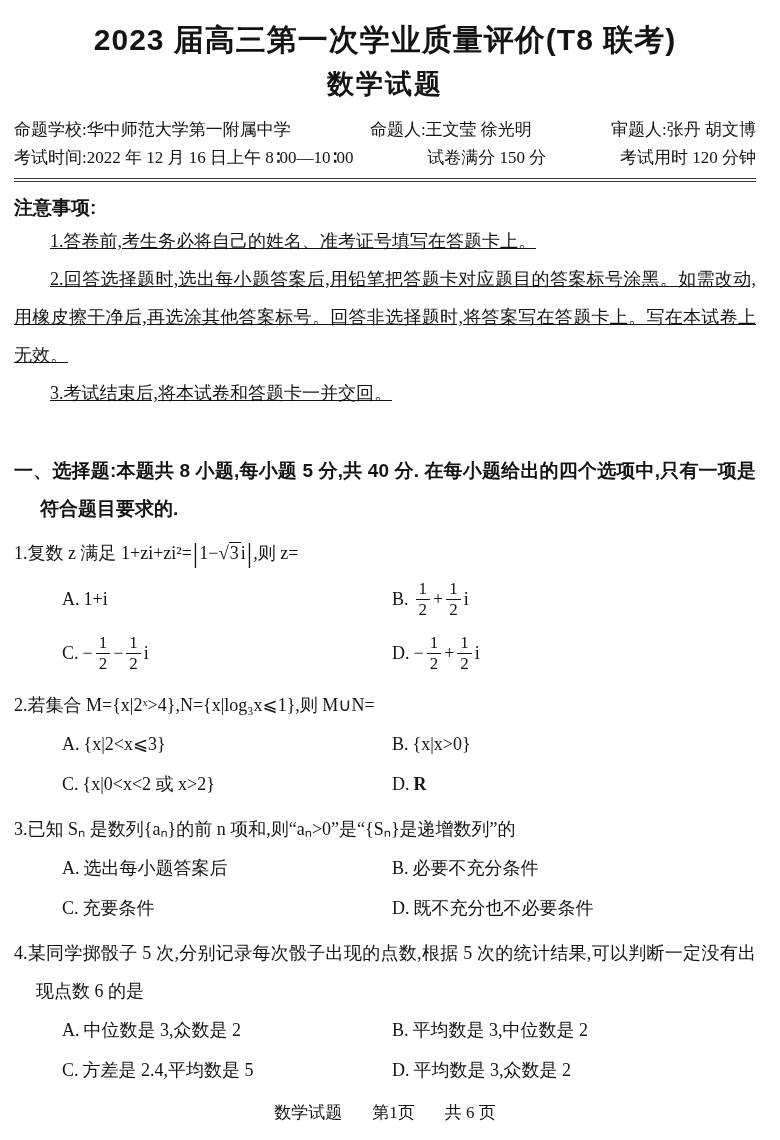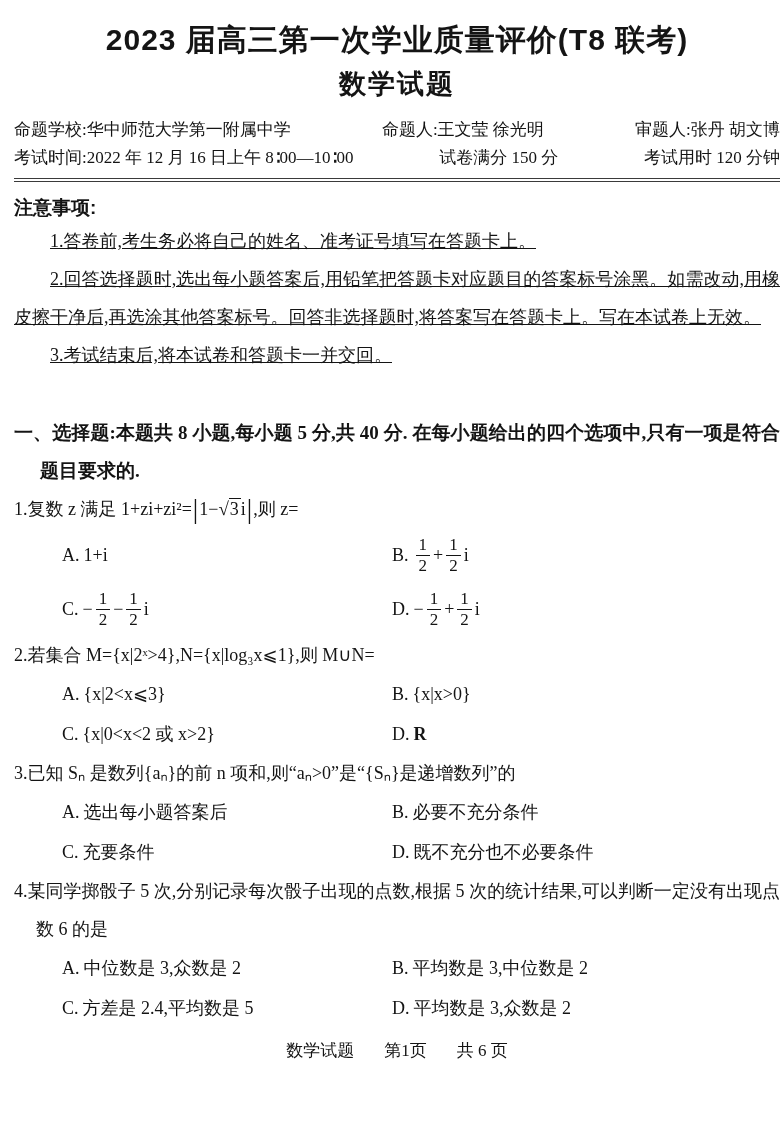--- a/index.html
+++ b/index.html
@@ -4,21 +4,21 @@
 <style>
   * { box-sizing: border-box; }
   html, body { margin: 0; padding: 0; }
   body {
     width: 780px; height: 1140px;
     background: #ffffff; color: #141414;
     font-family: "Liberation Serif", serif;
     font-size: 18px;
     overflow: hidden;
   }
-  .page { padding: 12px 0 0 14px; width: 780px; height: 868px; }
+  .page { padding: 12px 24px 0 14px; width: 780px; height: 868px; }
 
   .title {
     margin: 6px 0 0 0;
     text-align: center;
     font-family: "Liberation Sans", sans-serif;
     font-weight: 700;
     font-size: 30px;
     line-height: 44px;
     letter-spacing: 1px;
   }
@@ -51,29 +51,29 @@
   .notice {
     margin: 0;
     line-height: 38px;
     text-indent: 2em;
     text-align: justify;
     text-decoration: underline;
   }
 
   .section-heading {
     margin-top: 40px;
-    font-family: Liberation Serif, serif;
+    font-family: Liberation Sans, sans-serif;
     font-weight: 700;
     font-size: 19px;
     line-height: 38px;
     padding-left: 26px; text-indent: -26px; 
     text-align: justify;
   }
 
-  .question { margin-top: 0; font-family: Liberation Serif, serif; }
+  .question { margin-top: 6px; font-family: Liberation Serif, serif; }
   .stem {
     margin: 0;
     line-height: 38px;
     padding-left: 22px; text-indent: -22px; 
     text-align: justify;
   }
   .options {
     display: grid;
     grid-template-columns: 330px auto;
     margin-left: 48px;

